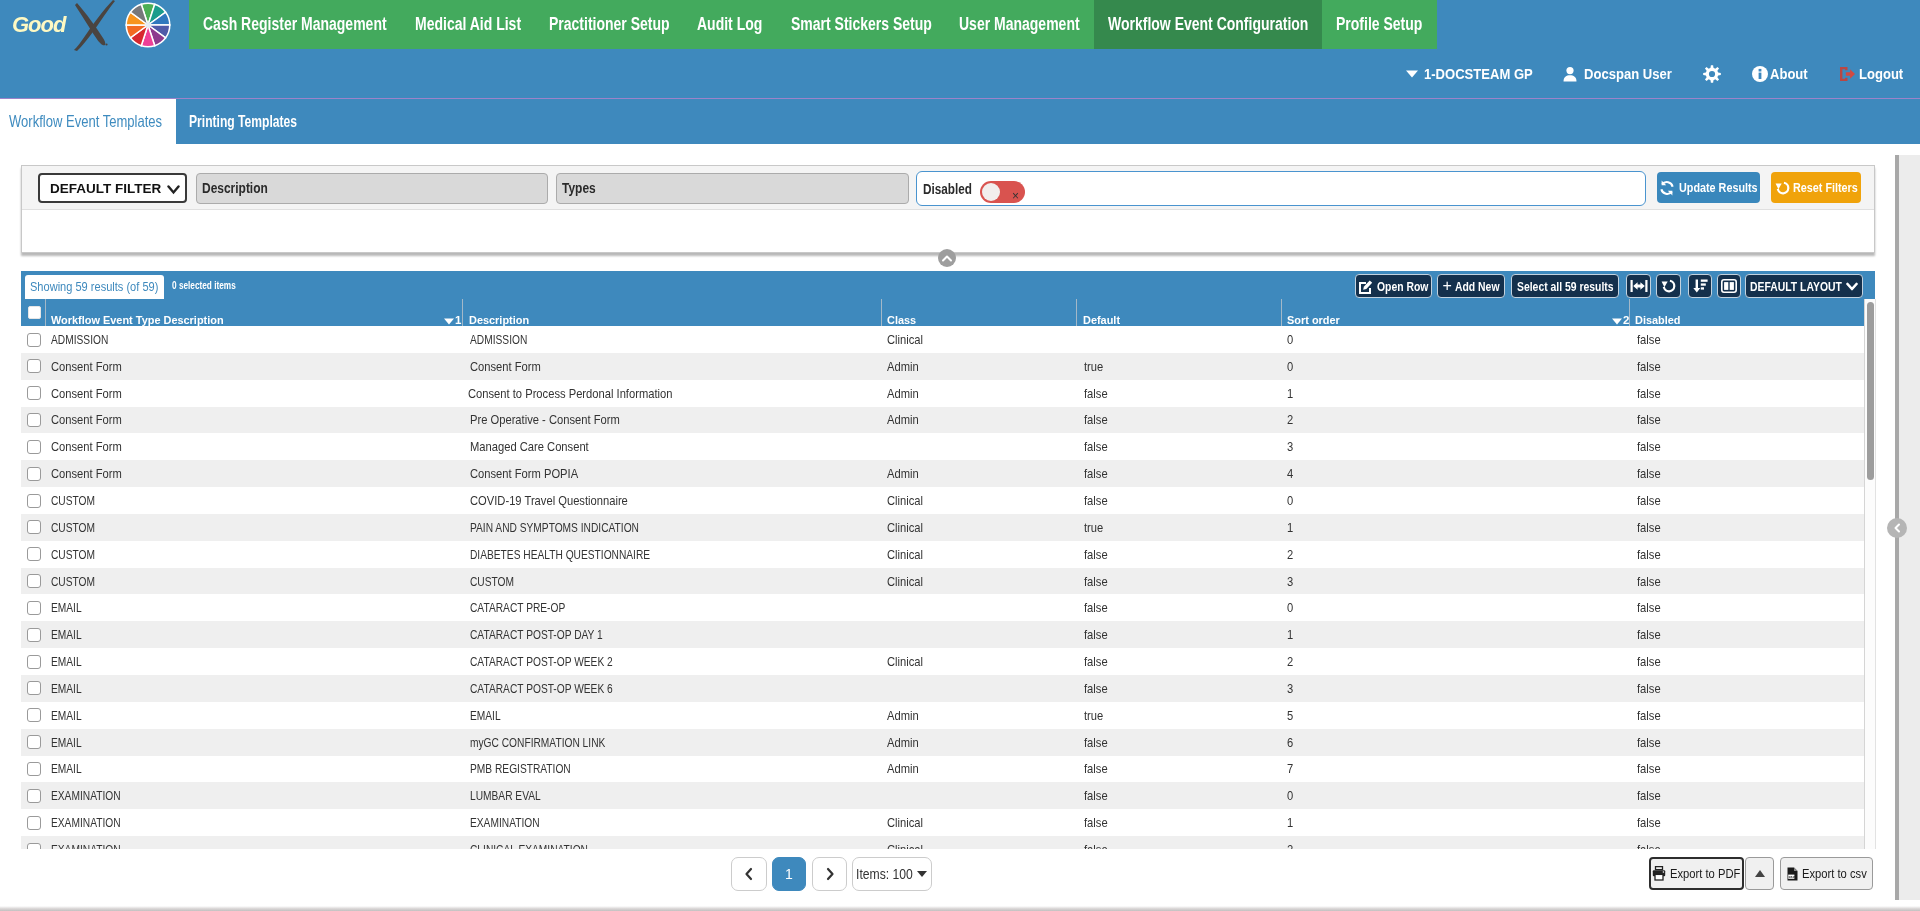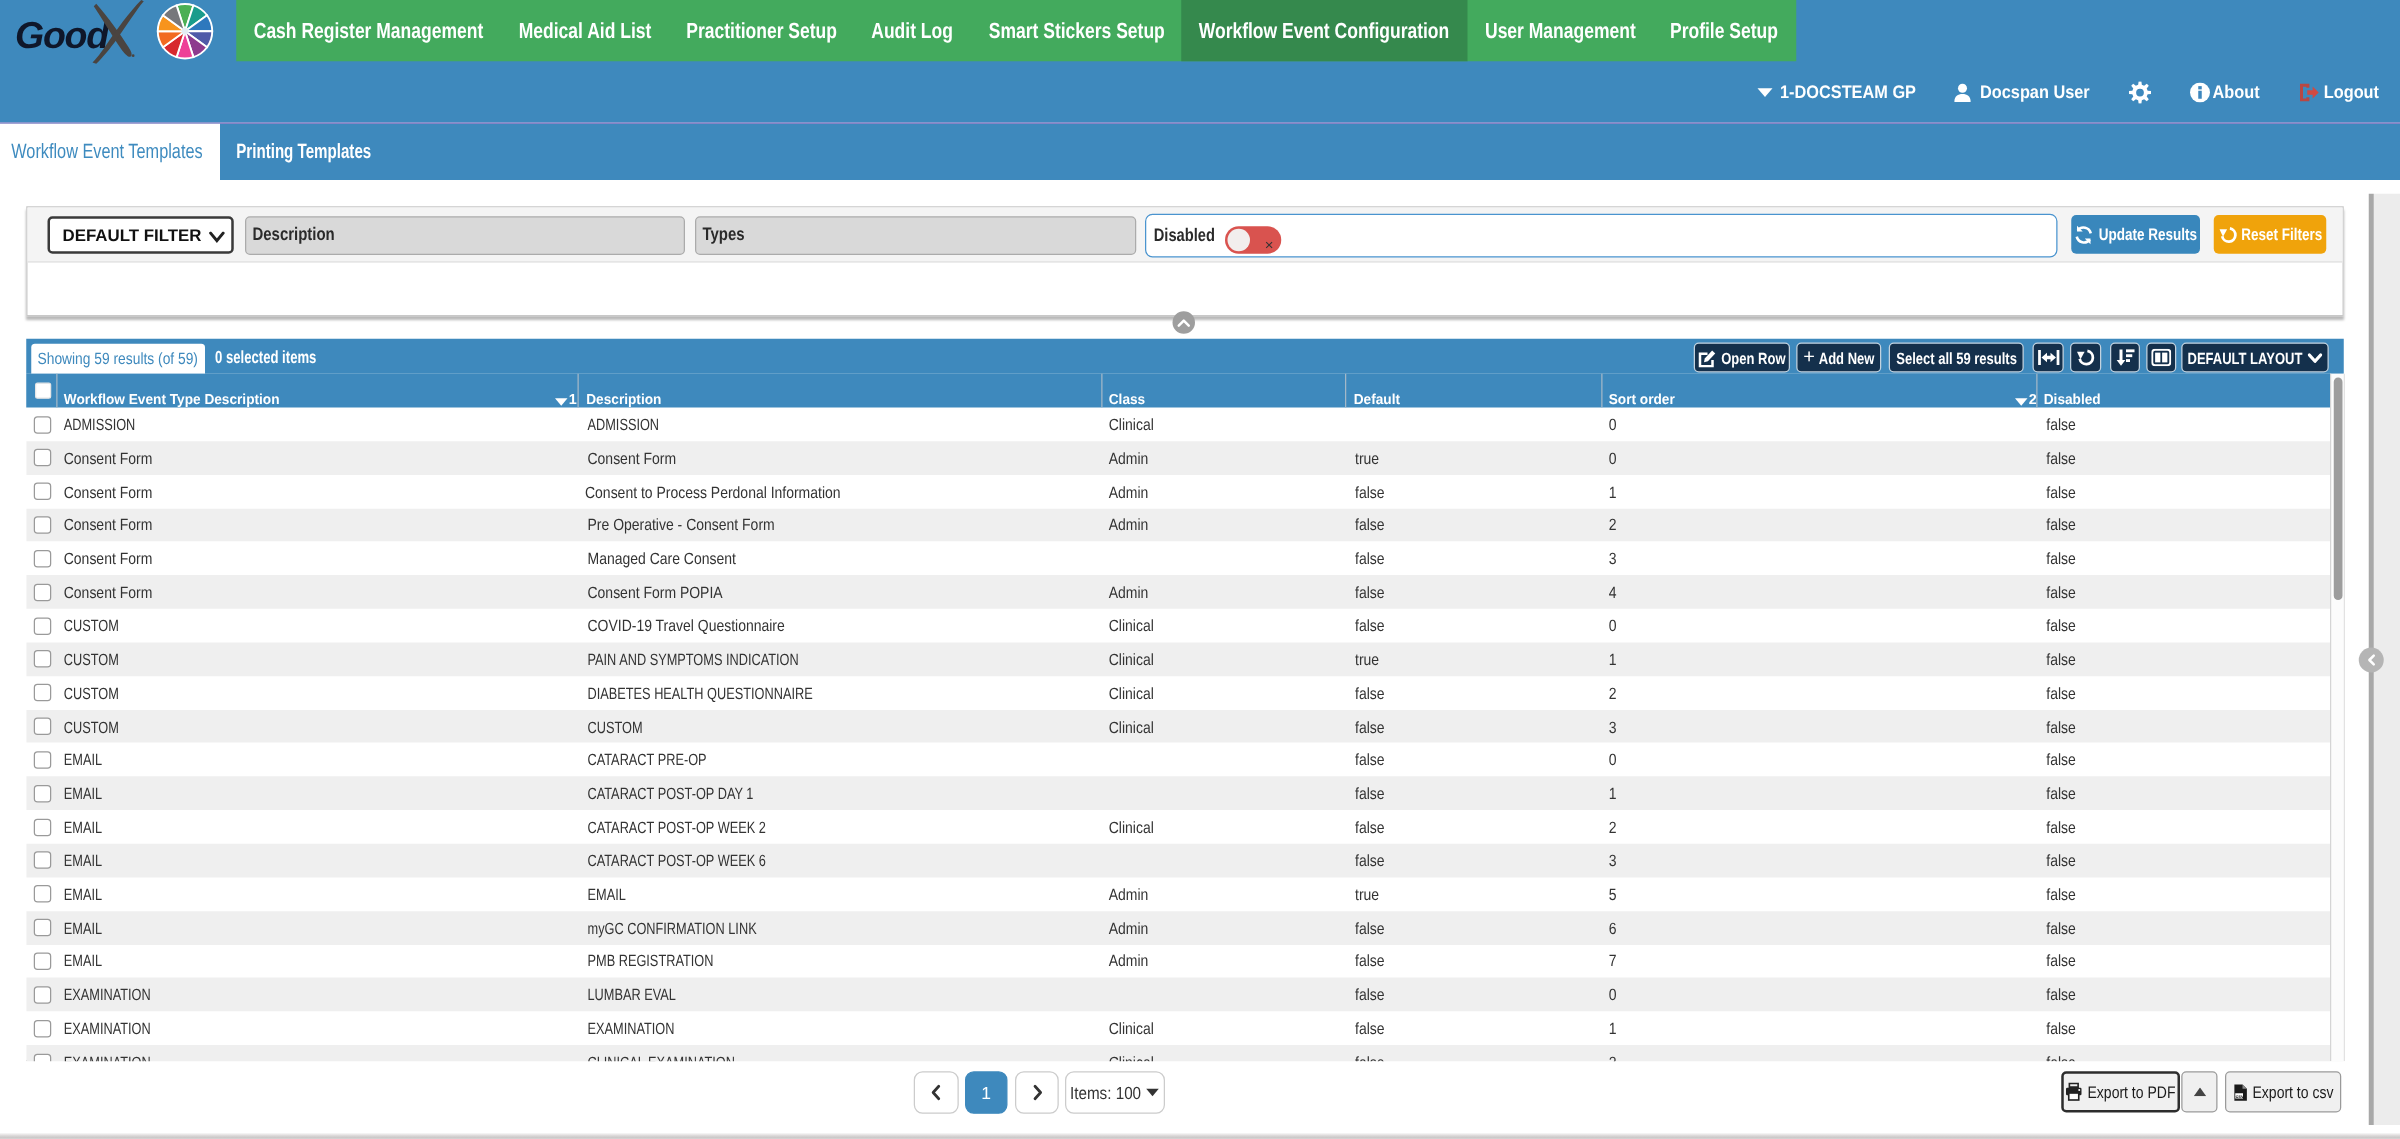--- a/index.html
+++ b/index.html
@@ -1,35 +1,35 @@
 <!DOCTYPE html>
 <html><head><meta charset="utf-8"><style>
 * { margin:0; padding:0; box-sizing:border-box; }
 html,body { width:1920px; height:911px; overflow:hidden; background:#fff;
   font-family:"Liberation Sans", sans-serif; }
 #navbar { position:absolute; left:0; top:0; width:1920px; height:98px; background:#3e89bd; }
 #menu { position:absolute; left:189px; top:0; height:49px; background:#43aa5d; display:flex; }
 .mi { display:flex; align-items:center; padding:0 14px; color:#fff; font-size:17.5px; font-weight:700; white-space:nowrap; }
 .mi.act { background:#35894d; }
 .ub { position:absolute; color:#fff; font-size:14.5px; font-weight:700; white-space:nowrap; top:49px; height:49px; display:flex; align-items:center; }
-#logo-good { position:absolute; left:12px; top:14px; color:#0f172a; font-size:30px; font-weight:700; font-style:italic; letter-spacing:-1px; line-height:1; }
+#logo-good { position:absolute; left:12px; top:14px; color:#fef9c3; font-size:22px; font-weight:700; font-style:italic; letter-spacing:-1px; line-height:1; }
 #tabbar { position:absolute; left:0; top:98px; width:1920px; height:46px; background:#3e89bd; border-top:1px solid #9c83c9; }
 .tab1 { position:absolute; left:0; top:0; width:176px; height:45px; background:#fff; color:#3e8bbf; font-size:16.5px; line-height:45px; white-space:nowrap; padding-left:9px; }
 .tab2 { position:absolute; left:189px; top:0; height:45px; color:#fff; font-size:16.5px; font-weight:700; line-height:45px; white-space:nowrap; }
 #fpanel { position:absolute; left:21px; top:165px; width:1854px; height:88px; background:#fff; border:1px solid #c8c8c8; box-shadow:0 3px 2px rgba(0,0,0,0.28); }
 #frow1 { position:absolute; left:0; top:0; width:100%; height:44px; background:#f4f4f4; border-bottom:1px solid #e0e0e0; }
 .ginput { position:absolute; background:#d9d9d9; border:1px solid #ababab; border-radius:4px; font-size:14.5px; font-weight:700; color:#2a2a2a; display:flex; align-items:center; padding-left:5px; white-space:nowrap; }
 #fsel { position:absolute; left:16px; top:7px; width:149px; height:30px; background:#fff; border:2px solid #3a3a3a; border-radius:4px; font-size:13.5px; font-weight:700; color:#111; display:flex; align-items:center; padding-left:10px; }
 #fdis { position:absolute; left:894px; top:5px; width:730px; height:35px; background:#fff; border:1.5px solid #4a94cf; border-radius:6px; display:flex; align-items:center; }
 .fbtn { position:absolute; top:6px; height:31px; border-radius:4px; color:#fff; font-size:13.5px; font-weight:700; display:flex; align-items:center; justify-content:center; white-space:nowrap; }
 #chev-circ { position:absolute; left:938px; top:249px; width:18px; height:18px; border-radius:50%; background:#9e9e9e; display:flex; align-items:center; justify-content:center; }
 #tbl { position:absolute; left:21px; top:271px; width:1854px; height:578px; border-bottom:1px solid #c8c8c8; }
 #toolbar { position:absolute; left:0; top:0; width:1854px; height:28px; background:#3e89bd; }
 .shtab { position:absolute; left:4px; top:4px; width:139px; height:24px; background:#fff; color:#3e89bd; font-size:13px; line-height:24px; border-radius:3px 3px 0 0; white-space:nowrap; padding-left:5px; }
-.seltxt { position:absolute; left:151px; top:0; height:28px; color:#fff; font-size:14px; font-weight:700; line-height:28px; white-space:nowrap; }
+.seltxt { position:absolute; left:151px; top:0; height:28px; color:#fff; font-size:11px; font-weight:700; line-height:28px; white-space:nowrap; }
 .tbtn { position:absolute; top:3px; height:24px; background:#14304c; border:1px solid #c2d2df; border-radius:4px; color:#fff; font-size:13px; font-weight:700; display:flex; align-items:center; justify-content:center; white-space:nowrap; }
 #thead { position:absolute; left:0; top:28px; width:1843px; height:27px; background:#3e89bd; color:#fff; font-size:11.5px; font-weight:700; }
 .hcell { position:absolute; top:0; height:27px; display:flex; align-items:flex-end; white-space:nowrap; }
 .hdiv { position:absolute; top:0; width:1px; height:27px; background:#a3b8c8; }
 #tbody { position:absolute; left:0; top:55px; width:1843px; height:614px; overflow:hidden; }
 .trow { position:relative; width:1843px; height:26.85px; font-size:13px; color:#333; }
 .trow.alt { background:#efefef; }
 .tcell { position:absolute; top:0; height:26.85px; display:flex; align-items:center; white-space:nowrap; }
 .cb { position:absolute; left:6px; top:6.5px; width:14px; height:14px; background:#fff; border:1px solid #9a9a9a; border-radius:3px; }
 #vscroll { position:absolute; left:1843px; top:28px; width:12px; height:550px; background:#fcfcfc; border-left:1px solid #d5d5d5; border-right:1px solid #e2e2e2; }
@@ -72,25 +72,25 @@
       </div>
       <div class="mi">
         <span style="display:inline-block;width:120.6px;white-space:nowrap;vertical-align:baseline;"><span style="display:inline-block;transform:scaleX(0.8);transform-origin:left center;white-space:nowrap;">Practitioner Setup</span></span>
       </div>
       <div class="mi">
         <span style="display:inline-block;width:65.3px;white-space:nowrap;vertical-align:baseline;"><span style="display:inline-block;transform:scaleX(0.8);transform-origin:left center;white-space:nowrap;">Audit Log</span></span>
       </div>
       <div class="mi">
         <span style="display:inline-block;width:140.8px;white-space:nowrap;vertical-align:baseline;"><span style="display:inline-block;transform:scaleX(0.8);transform-origin:left center;white-space:nowrap;">Smart Stickers Setup</span></span>
       </div>
+      <div class="mi">
+        <span style="display:inline-block;width:120.6px;white-space:nowrap;vertical-align:baseline;"><span style="display:inline-block;transform:scaleX(0.8);transform-origin:left center;white-space:nowrap;">User Management</span></span>
+      </div>
       <div class="mi act">
         <span style="display:inline-block;width:200.4px;white-space:nowrap;vertical-align:baseline;"><span style="display:inline-block;transform:scaleX(0.8);transform-origin:left center;white-space:nowrap;">Workflow Event Configuration</span></span>
-      </div>
-      <div class="mi">
-        <span style="display:inline-block;width:120.6px;white-space:nowrap;vertical-align:baseline;"><span style="display:inline-block;transform:scaleX(0.8);transform-origin:left center;white-space:nowrap;">User Management</span></span>
       </div>
       <div class="mi">
         <span style="display:inline-block;width:86.3px;white-space:nowrap;vertical-align:baseline;"><span style="display:inline-block;transform:scaleX(0.8);transform-origin:left center;white-space:nowrap;">Profile Setup</span></span>
       </div>
     </div>
 <div class="ub" style="left:1405px">
       <svg width="14" height="13" viewBox="0 0 14 13" style="margin-right:5px">
         <path d="M1 3.5 L13 3.5 L7 10.5 Z" fill="#fff"></path>
       </svg>
       <span style="display:inline-block;width:108.7px;white-space:nowrap;vertical-align:baseline;"><span style="display:inline-block;transform:scaleX(0.9);transform-origin:left center;white-space:nowrap;">1-DOCSTEAM GP</span></span>

